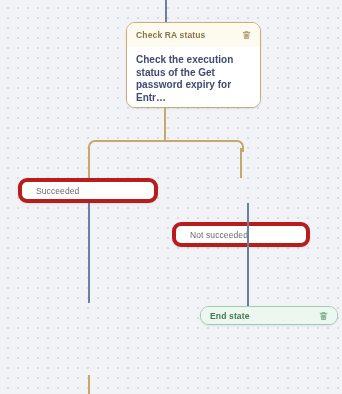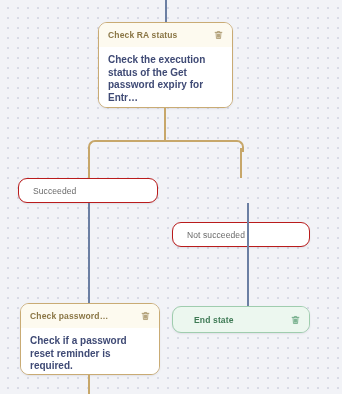--- a/index.html
+++ b/index.html
@@ -51,20 +51,21 @@
 
   
   .node {
     position: absolute;
     box-sizing: border-box;
     border: 1px solid #c9ab74;
     border-radius: 9px;
     background: #ffffff;
     overflow: hidden;
     box-shadow: 0 1px 2px rgba(60,60,90,0.10);
+    margin-left: 28px;
   }
   .node-header {
     display: flex;
     align-items: center;
     justify-content: space-between;
     background: #fdfaef;
     padding: 0 9px;
     height: 24px;
   }
   .node-title {
@@ -87,21 +88,21 @@
     width: 9px;
     height: 10px;
     flex: 0 0 auto;
     display: block;
   }
 
   
   .pill {
     position: absolute;
     box-sizing: border-box;
-    border: 1px solid #b91c1c;
+    border: 4px solid #b91c1c;
     border-radius: 9px;
     background: #ffffff;
     display: flex;
     align-items: center;
     padding-left: 14px;
     box-shadow: 0 1px 2px rgba(60,60,90,0.10);
   }
   .pill-label {
     font-size: 8.5px;
     color: #6a6a6a;
@@ -152,38 +153,24 @@
   <div class="pill" style="left:18px; top:178px; width:140px; height:25px;">
     <span class="pill-label">Succeeded</span>
   </div>
   <div class="pill" style="left:172px; top:178px; width:138px; height:25px;margin-top:44px;">
     <span class="pill-label">Not succeeded</span>
   </div>
 
   <div class="edge edge-v-blue" style="left:88px; top:203px; width:2px; height:100px;"></div>
   <div class="edge edge-v-blue" style="left:247px; top:203px; width:2px; height:103px;"></div>
 
-  <div class="node" style="left:20px; top:303px; width:140px; height:72px;">
-    <div class="node-header">
-      <span class="node-title">Check password…</span>
-      <span>
-        <svg class="trash-icon" viewBox="0 0 12 13" fill="none" stroke="#a79468" stroke-width="1.1" stroke-linecap="round">
-          <path d="M1.5 3h9"></path>
-          <path d="M4.5 3V1.8h3V3"></path>
-          <path d="M2.7 3l.6 8.2h5.4L9.3 3"></path>
-          <path d="M4.7 5.2v4.3M6 5.2v4.3M7.3 5.2v4.3"></path>
-        </svg>
-      </span>
-    </div>
-    <div class="node-body">Check if a password reset reminder is required.</div>
-  </div>
 
   <div class="edge edge-v-gold" style="left:88px; top:375px; width:2px; height:19px;"></div>
 
-  <div class="node node-green" style="left:172px; top:306px; width:138px; height:27px;padding-left:12px;">
+  <div class="node node-green" style="left:172px; top:306px; width:138px; height:19px;">
     <div class="node-header">
       <span class="node-title">End state</span>
       <span>
         <svg class="trash-icon" viewBox="0 0 12 13" fill="none" stroke="#6aa882" stroke-width="1.1" stroke-linecap="round">
           <path d="M1.5 3h9"></path>
           <path d="M4.5 3V1.8h3V3"></path>
           <path d="M2.7 3l.6 8.2h5.4L9.3 3"></path>
           <path d="M4.7 5.2v4.3M6 5.2v4.3M7.3 5.2v4.3"></path>
         </svg>
       </span>

